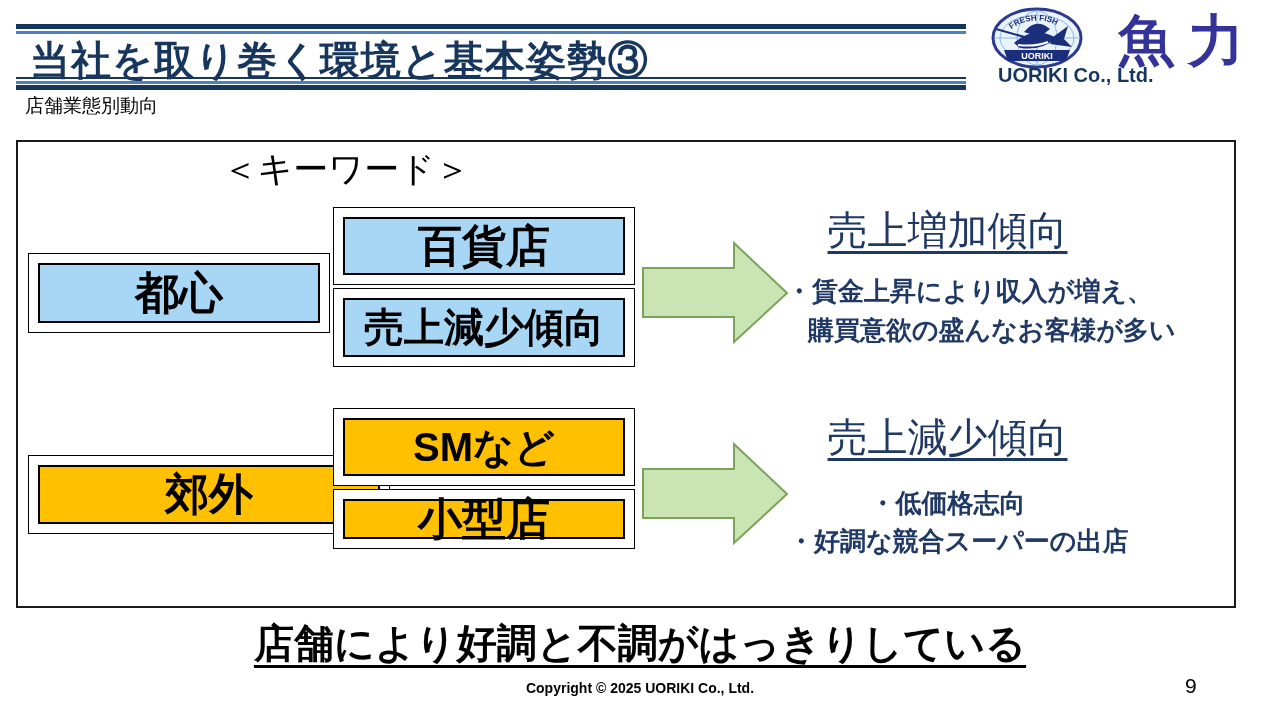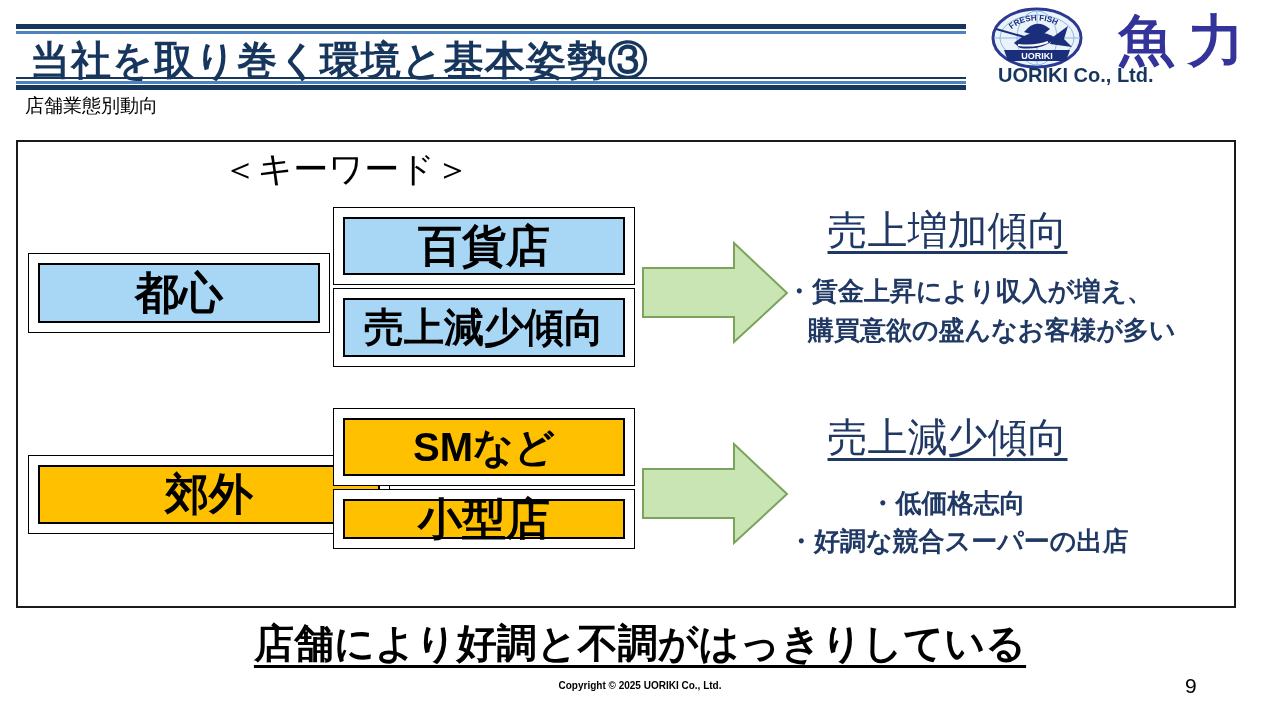--- a/index.html
+++ b/index.html
@@ -91,21 +91,21 @@
     text-align:center;
     font-size:40px; font-weight:bold; color:#000;
     text-decoration:underline;
     text-decoration-thickness:3px;
     text-underline-offset:8px;
     white-space:nowrap;
   }
   .copyright {
     position:absolute; left:0; top:680px; width:1280px;
     text-align:center;
-    font-size:10px; font-weight:bold; color:#000;
+    font-size:14px; font-weight:bold; color:#000;
   }
   .page-number {
     position:absolute; left:1185px; top:674px;
     font-size:21px; color:#000;
   }
 </style>
 </head>
 <body>
 
 <div class="hline hl-navy" style="top:24px;height:5px;"></div>

